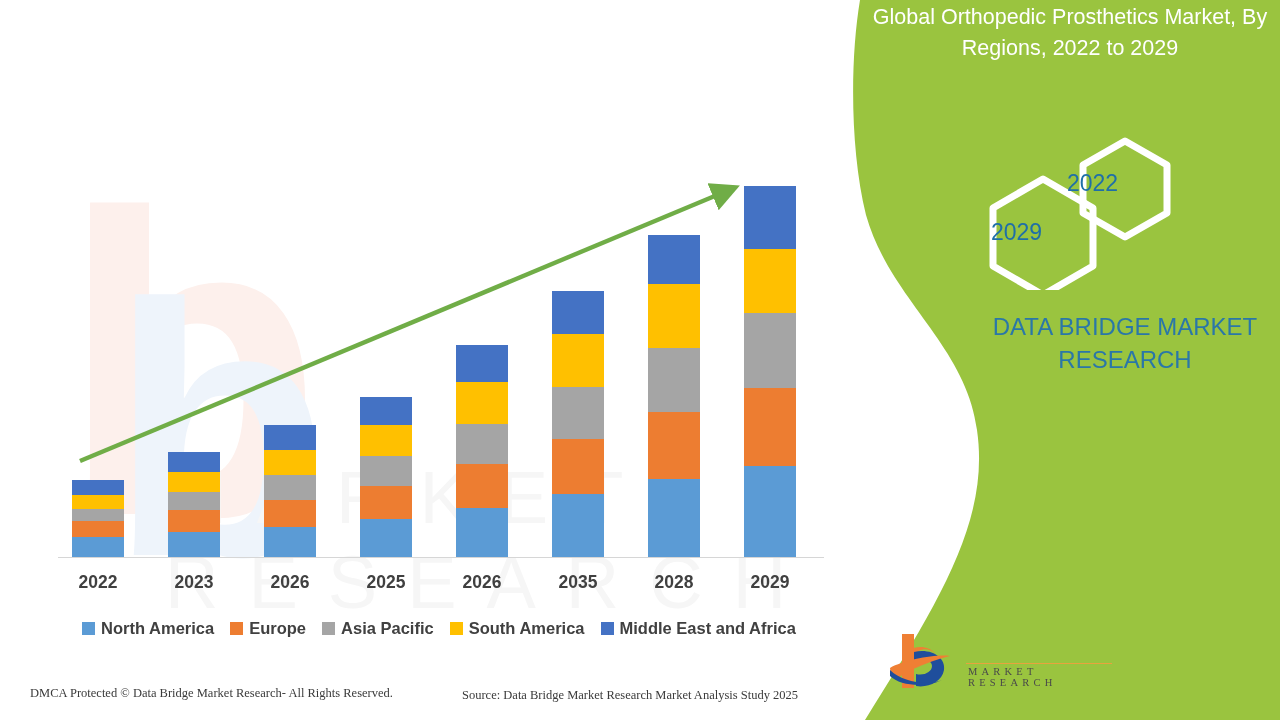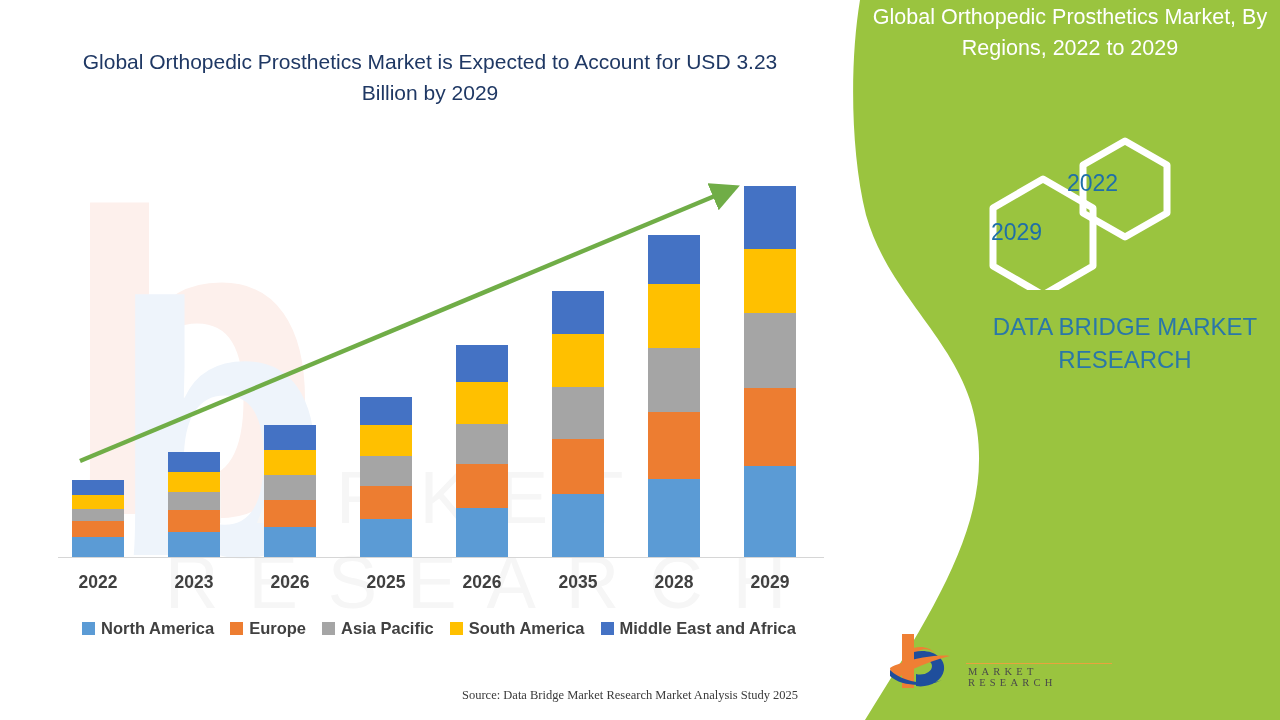--- a/index.html
+++ b/index.html
@@ -104,21 +104,20 @@
 </style>
 </head>
 <body>
 
 <div id="stage">
 
   <div class="wm-b">b</div>
   <div class="wm-b2">b</div>
   <div class="wm-letter wm-mr">MARKET RESEARCH</div>
 
-  <div class="main-title">Global Orthopedic Prosthetics Market is Expected to Account for USD 3.23 Billion by 2029</div>
 
   <div id="plot">
     <div class="axis-line"></div>
     <div id="bars">
         <div class="bar" style="left: 72px; width: 52px; top: 480.043px; height: 76.9567px; position: absolute;">
           <div class="seg" style="height: 14.9319px; background: rgb(68, 114, 196);"></div>
           <div class="seg" style="height: 13.7833px; background: rgb(255, 192, 0);"></div>
           <div class="seg" style="height: 12.6347px; background: rgb(165, 165, 165);"></div>
           <div class="seg" style="height: 16.0805px; background: rgb(237, 125, 49);"></div>
           <div class="seg" style="height: 19.5263px; background: rgb(91, 155, 213);"></div>
@@ -209,20 +208,21 @@
       <div class="leg-item">
         <span class="leg-swatch" style="background: rgb(255, 192, 0);"></span>
         <span class="leg-label">South America</span>
       </div>
       <div class="leg-item">
         <span class="leg-swatch" style="background: rgb(68, 114, 196);"></span>
         <span class="leg-label">Middle East and Africa</span>
       </div>
     </div>
 
+  <div class="foot foot-left">DMCA Protected © Data Bridge Market Research- All Rights Reserved.</div>
   <div class="foot foot-right">Source: Data Bridge Market Research Market Analysis Study 2025</div>
 
   <div id="green-panel">
     <svg width="460" height="720" viewBox="0 0 460 720">
       <path id="green-shape" d="M 40 0 L 460 0 L 460 720 L 45 720
                C 120 600, 170 520, 157 430
                C 146 345, 70 300, 46 215
                C 30 150, 30 60, 40 0 Z" fill="#9ac43f"></path>
     </svg>
   </div>

